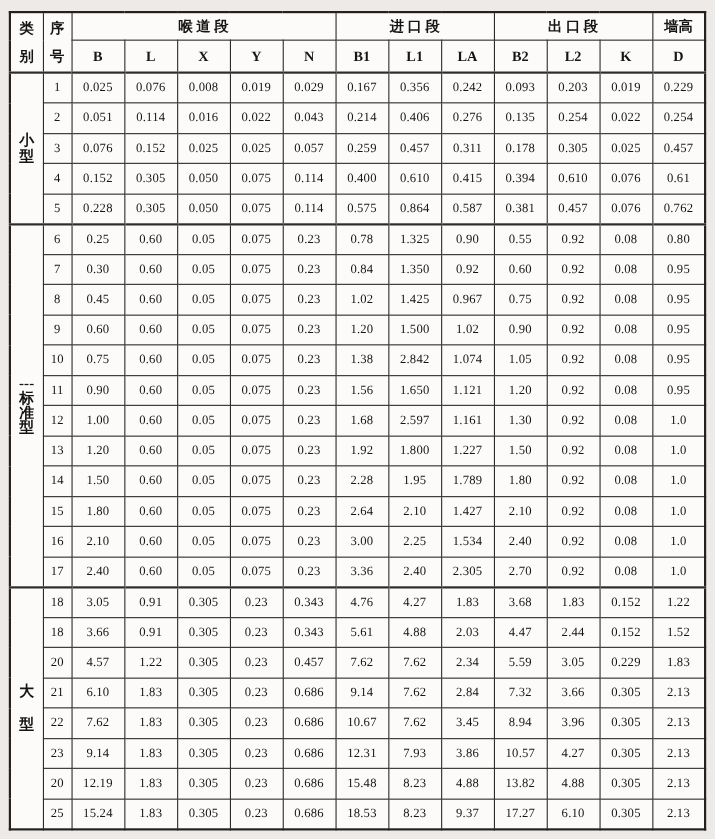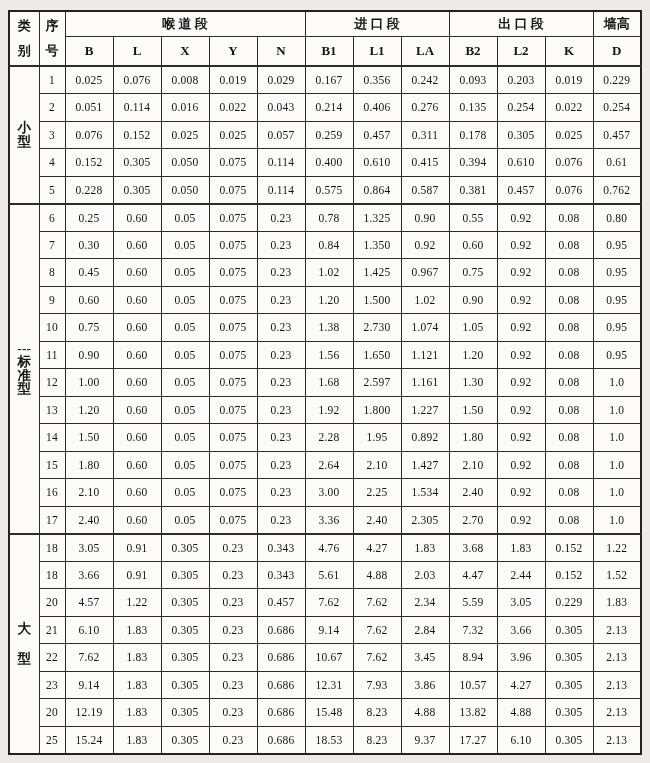--- a/index.html
+++ b/index.html
@@ -244,21 +244,21 @@
           <td>0.95</td>
         </tr>
         <tr class="">
           <td class="no-cell">10</td>
           <td>0.75</td>
           <td>0.60</td>
           <td>0.05</td>
           <td>0.075</td>
           <td>0.23</td>
           <td>1.38</td>
-          <td>2.730</td>
+          <td>2.842</td>
           <td>1.074</td>
           <td>1.05</td>
           <td>0.92</td>
           <td>0.08</td>
           <td>0.95</td>
         </tr>
         <tr class="">
           <td class="no-cell">11</td>
           <td>0.90</td>
           <td>0.60</td>
@@ -305,21 +305,21 @@
         </tr>
         <tr class="">
           <td class="no-cell">14</td>
           <td>1.50</td>
           <td>0.60</td>
           <td>0.05</td>
           <td>0.075</td>
           <td>0.23</td>
           <td>2.28</td>
           <td>1.95</td>
-          <td>0.892</td>
+          <td>1.789</td>
           <td>1.80</td>
           <td>0.92</td>
           <td>0.08</td>
           <td>1.0</td>
         </tr>
         <tr class="">
           <td class="no-cell">15</td>
           <td>1.80</td>
           <td>0.60</td>
           <td>0.05</td>

